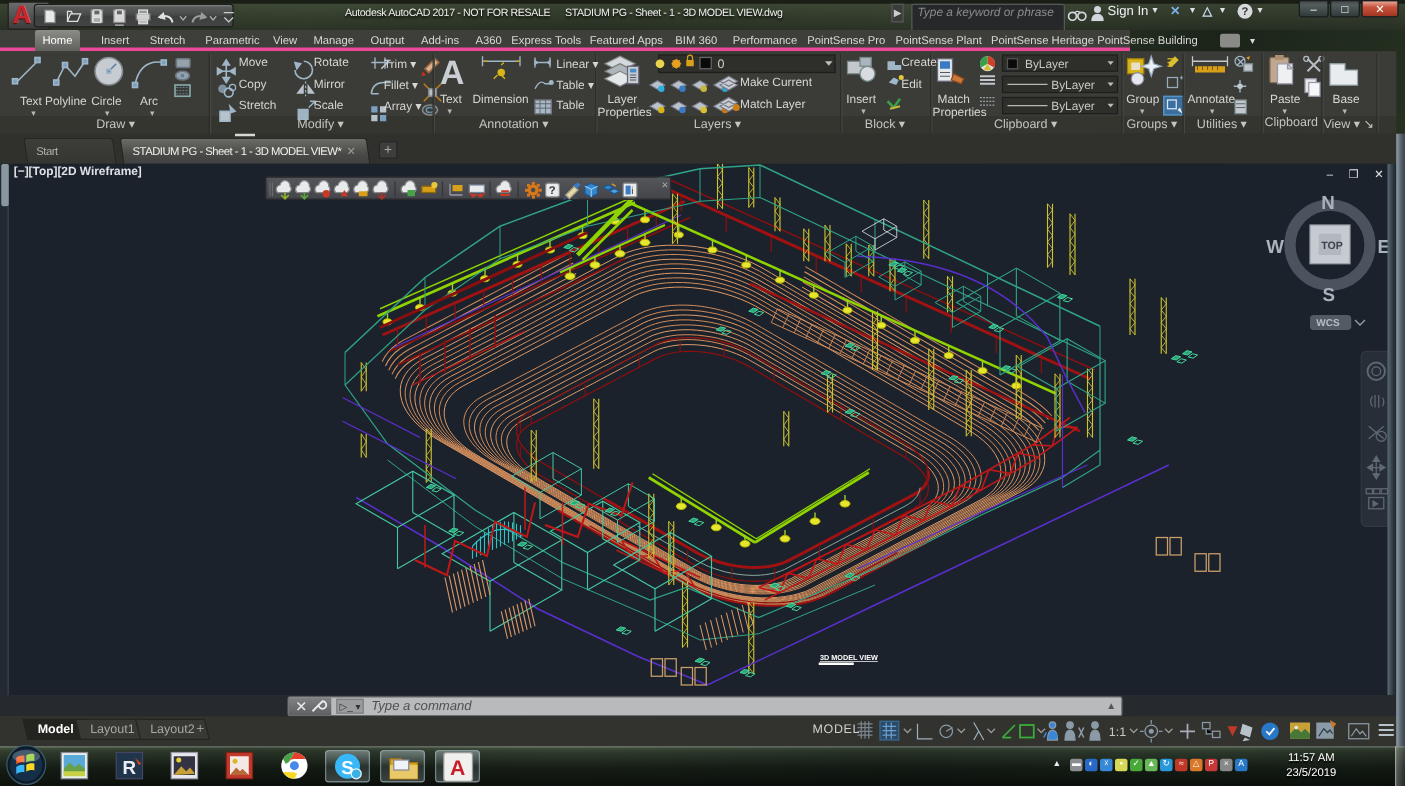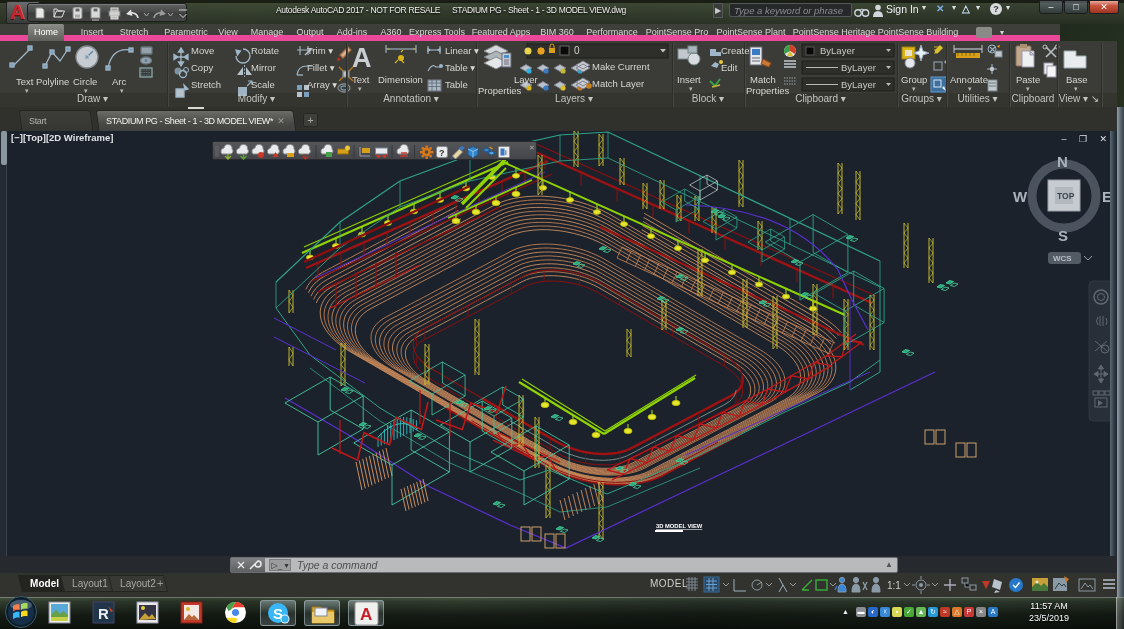--- a/index.html
+++ b/index.html
@@ -8,29 +8,29 @@
 #desk{position:absolute;inset:0;background:linear-gradient(115deg,#232b1c 0%,#33402a 18%,#1e2719 34%,#303c28 52%,#1c241a 70%,#293624 88%,#181f14 100%)}
 
 #titlebar{position:absolute;left:0;top:0;width:1124px;height:24px;
  background:linear-gradient(180deg,rgba(70,80,60,.75),rgba(40,48,36,.8));}
 #titlebar:before{content:"";position:absolute;left:0;top:0;width:1124px;height:3px;background:rgba(20,24,16,.85)}
 #qat{position:absolute;left:27px;top:3px;width:160px;height:19px;border:1px solid #1e1e1e;border-radius:3px;
  background:linear-gradient(180deg,#5f6160,#474948 48%,#3d3f3e 52%,#434544);box-shadow:inset 0 1px 0 #7a7c7b}
 #alogo{position:absolute;left:6px;top:1px;width:34px;height:23px;background:linear-gradient(180deg,#6b6d6c,#3a3c3b);border:1px solid #222;border-radius:2px}
 #alogo span{position:absolute;left:3px;top:-1px;font-size:20px;font-weight:bold;color:#c8252c;text-shadow:0 1px 1px #400b0d, 1px 0 1px #e66}
 #title-text{position:absolute;top:5px;font-size:8.5px;letter-spacing:-0.3px;color:#f0f0ee;text-shadow:0 1px 2px #000;white-space:nowrap}
-#searchbox{position:absolute;left:729px;top:3px;width:123px;height:14px;background:#26282a;border:1px solid #55585a;border-radius:2px;
+#searchbox{position:absolute;left:729px;top:3px;width:123px;height:31px;background:#26282a;border:1px solid #55585a;border-radius:2px;
  color:#8a8d90;font-style:italic;font-size:9.5px;padding:1px 4px}
 .tbtn{position:absolute;top:3px;color:#dfe2e4;font-size:10px}
 #winbtns{position:absolute;right:5px;top:0;width:80px;height:15px}
 .wb{position:absolute;top:0;width:24px;height:14px;border:1px solid #1a1d20;border-radius:0 0 3px 3px;
  background:linear-gradient(180deg,rgba(120,130,140,.55),rgba(50,60,70,.6));color:#fff;font-size:9px;text-align:center;line-height:13px}
 #wb-close{background:linear-gradient(180deg,#e7a99b,#c8523c 40%,#a03522);width:30px}
 
-#ribtabs{position:absolute;left:0;top:24px;width:1060px;height:17px;background:#3e3f3b;border-bottom:6px solid #ec4899}
+#ribtabs{position:absolute;left:0;top:24px;width:904px;height:17px;background:#3e3f3b;border-bottom:3px solid #ec4899}
 .rtab{position:absolute;top:0;height:17px;line-height:17px;font-size:9px;color:#d8d8d4;padding:0 6px;white-space:nowrap}
 .rtab.active{background:linear-gradient(180deg,#8c8d89,#5f605c);color:#ffffff;border-radius:2px 2px 0 0}
 
 #ribbon{position:absolute;left:0;top:41px;width:1117px;height:66px;background:linear-gradient(180deg,#3b3c38 0 52px,#34352f 52px)}
 #ribbon .sep{position:absolute;top:2px;width:1px;height:64px;background:#2d2e2a;box-shadow:1px 0 0 #464743}
 .plabel{position:absolute;top:52px;height:14px;width:100%;font-size:10px;color:#c4c4c0;text-align:center}
 .btxt{position:absolute;font-size:9.5px;color:#d6d6d2;white-space:nowrap}
 .dd{color:#b8b8b4;font-size:7px}
 
 #ftabs{position:absolute;left:0;top:107px;width:1124px;height:24px;background:#30312d}
@@ -368,21 +368,21 @@
       <span class="btxt" style="left:251px;top:21px">Mirror</span>
       <span class="btxt" style="left:251px;top:38px">Scale</span>
       <span class="btxt" style="left:307px;top:4px">Trim ▾</span>
       <span class="btxt" style="left:307px;top:21px">Fillet ▾</span>
       <span class="btxt" style="left:307px;top:38px">Array ▾</span>
       <span class="btxt" style="left:352px;top:33px">Text</span>
       <span class="btxt" style="left:378px;top:33px">Dimension</span>
       <span class="btxt" style="left:445px;top:4px">Linear ▾</span>
       <span class="btxt" style="left:445px;top:21px">Table ▾</span>
       <span class="btxt" style="left:445px;top:38px">Table</span>
-      <span class="btxt" style="left:514px;top:33px">Layer</span>
+      <span class="btxt" style="left:486px;top:33px">Layer</span>
       <span class="btxt" style="left:478px;top:44px">Properties</span>
       <span class="btxt" style="left:592px;top:20px">Make Current</span>
       <span class="btxt" style="left:592px;top:37px">Match Layer</span>
       <span class="btxt" style="left:677px;top:33px">Insert</span>
       <span class="btxt" style="left:721px;top:4px">Create</span>
       <span class="btxt" style="left:721px;top:21px">Edit</span>
       <span class="btxt" style="left:750px;top:33px">Match</span>
       <span class="btxt" style="left:746px;top:44px">Properties</span>
       <span class="btxt" style="left:901px;top:33px">Group</span>
       <span class="btxt" style="left:950px;top:33px">Annotate</span>

